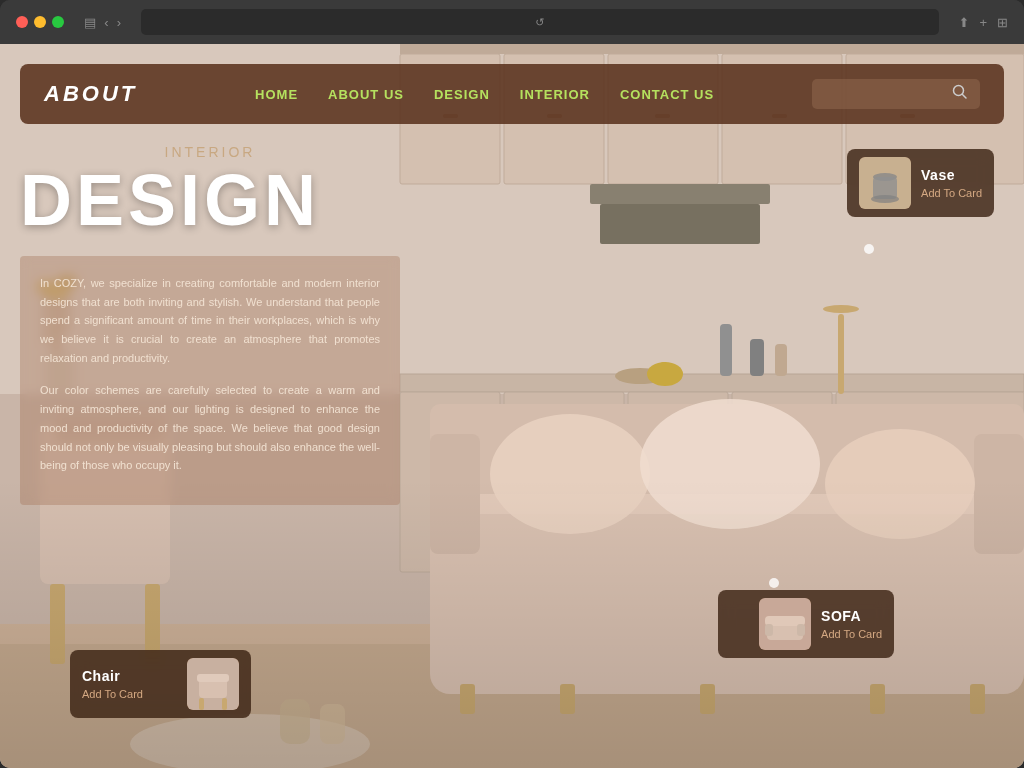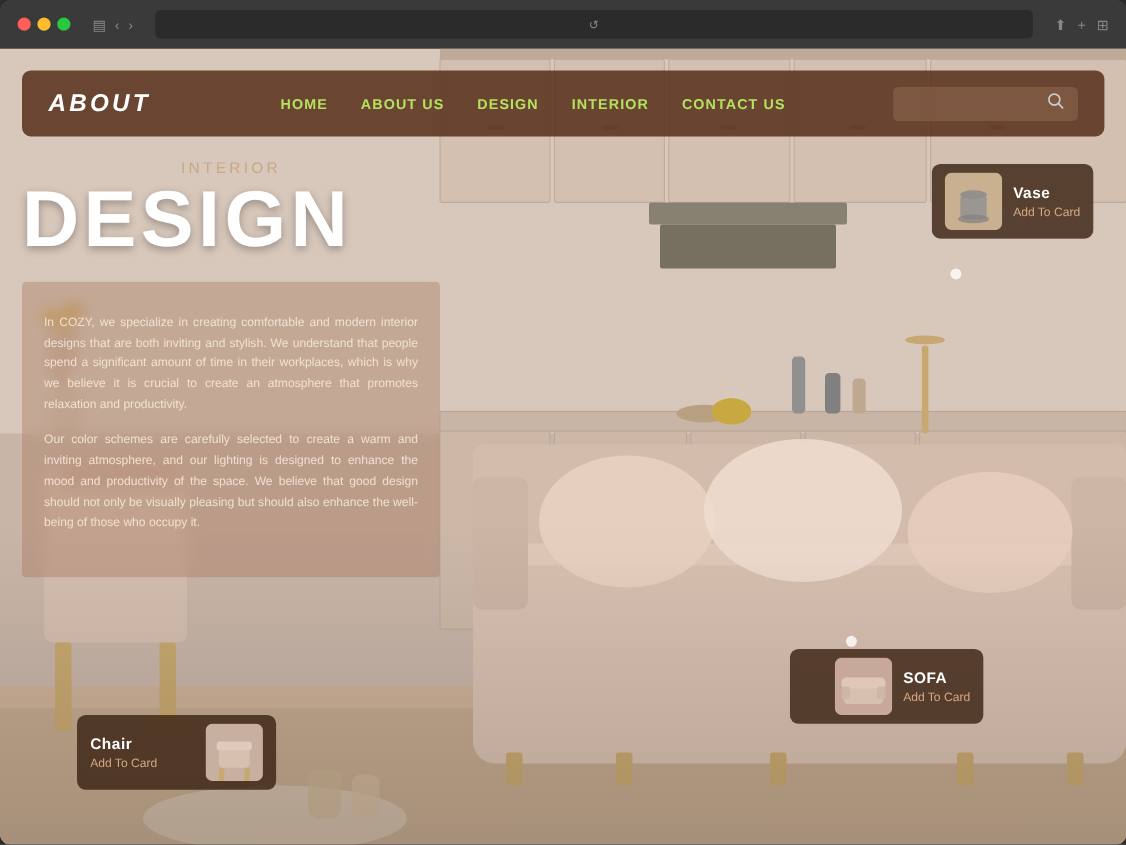--- a/index.html
+++ b/index.html
@@ -170,21 +170,21 @@
       font-weight: 700;
       letter-spacing: 4px;
       line-height: 1;
       margin-bottom: 20px;
       text-shadow: 0 2px 8px rgba(0,0,0,0.3);
     }
 
     .description-box {
       background: rgba(160, 110, 80, 0.35);
       backdrop-filter: blur(6px);
-      padding: 28px 20px;
+      padding: 18px 20px;
       border-radius: 4px;
     }
 
     .description-text {
       color: #f0e0d0;
       font-size: 11px;
       line-height: 1.7;
       text-align: justify;
       margin-bottom: 14px;
     }

